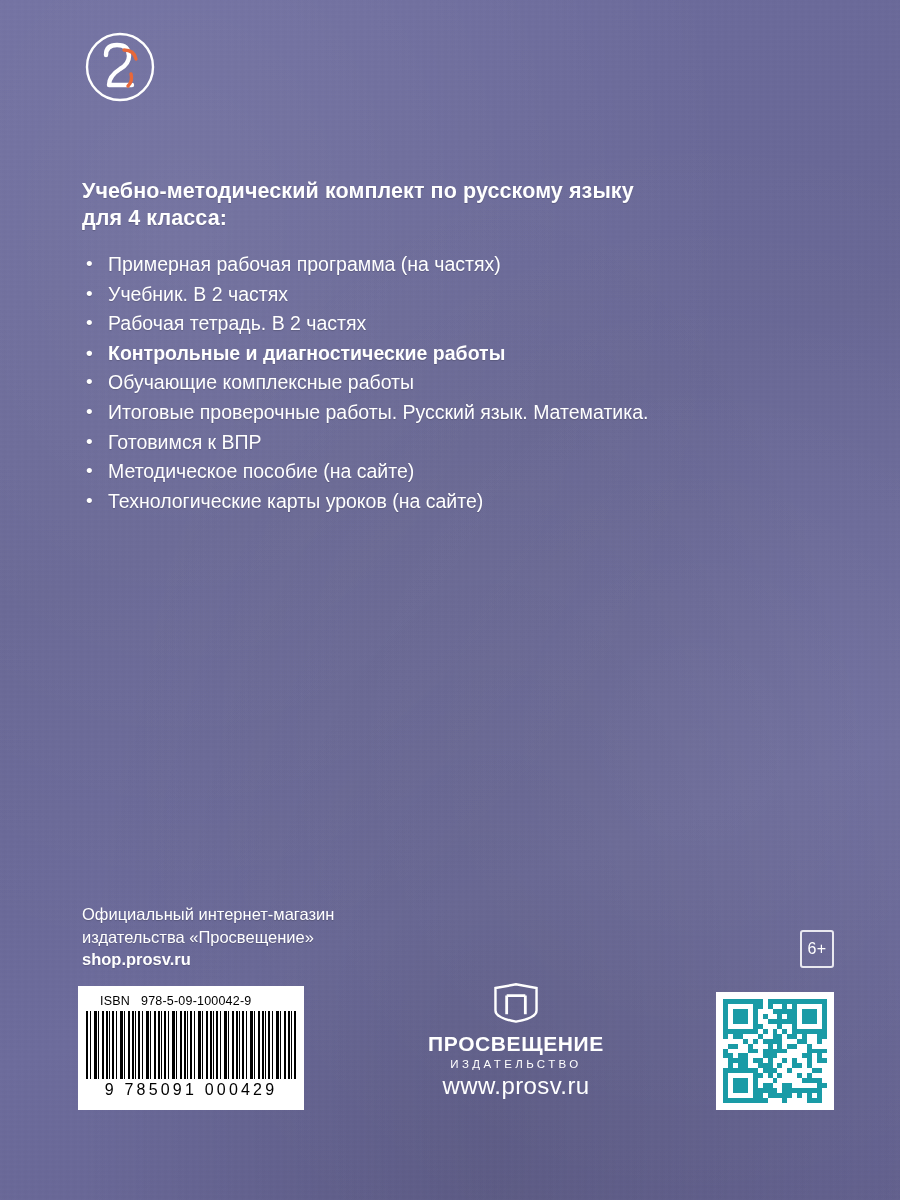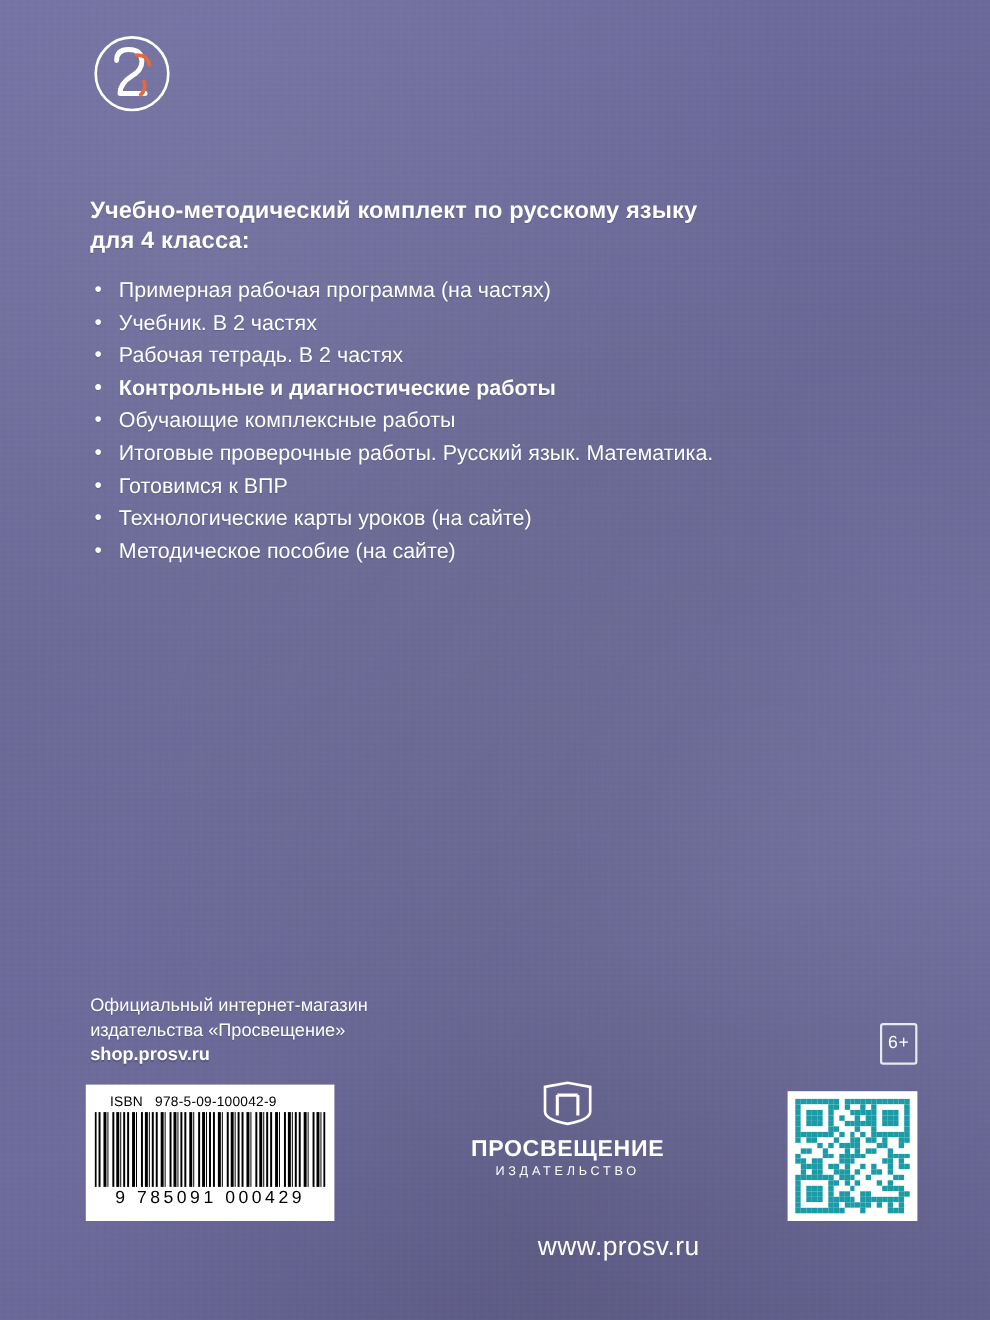--- a/index.html
+++ b/index.html
@@ -172,26 +172,25 @@
   .pub-mark .pm-sub {
     font-size: 11.5px;
     letter-spacing: 3.4px;
     margin-top: 2px;
   }
   .pub-site {
     position: absolute;
     left: 396px;
     top: 1072px;
     width: 240px;
-    text-align: right;
+    text-align: center;
     color: #ffffff;
     font-size: 24px;
     letter-spacing: 0.4px;
     font-family: "Liberation Sans", sans-serif;
-    margin-top: 48px;
   }
   
   .qr-box {
     position: absolute;
     left: 716px;
     top: 992px;
     width: 118px;
     height: 118px;
     background: #ffffff;
     padding: 7px;
@@ -230,22 +229,22 @@
   </div>
 
   <ul class="kit-list">
     <li>Примерная рабочая программа (на частях)</li>
     <li>Учебник. В 2 частях</li>
     <li>Рабочая тетрадь. В 2 частях</li>
     <li class="bold">Контрольные и диагностические работы</li>
     <li>Обучающие комплексные работы</li>
     <li>Итоговые проверочные работы. Русский язык. Математика.</li>
     <li>Готовимся к ВПР</li>
+    <li>Методическое пособие (на сайте)</li>
     <li>Технологические карты уроков (на сайте)</li>
-    <li>Методическое пособие (на сайте)</li>
   </ul>
 
   <div class="shop">
     <div>Официальный интернет-магазин</div>
     <div>издательства «Просвещение»</div>
     <div class="shop-url">shop.prosv.ru</div>
   </div>
 
   <div class="age-badge">6+</div>
 

